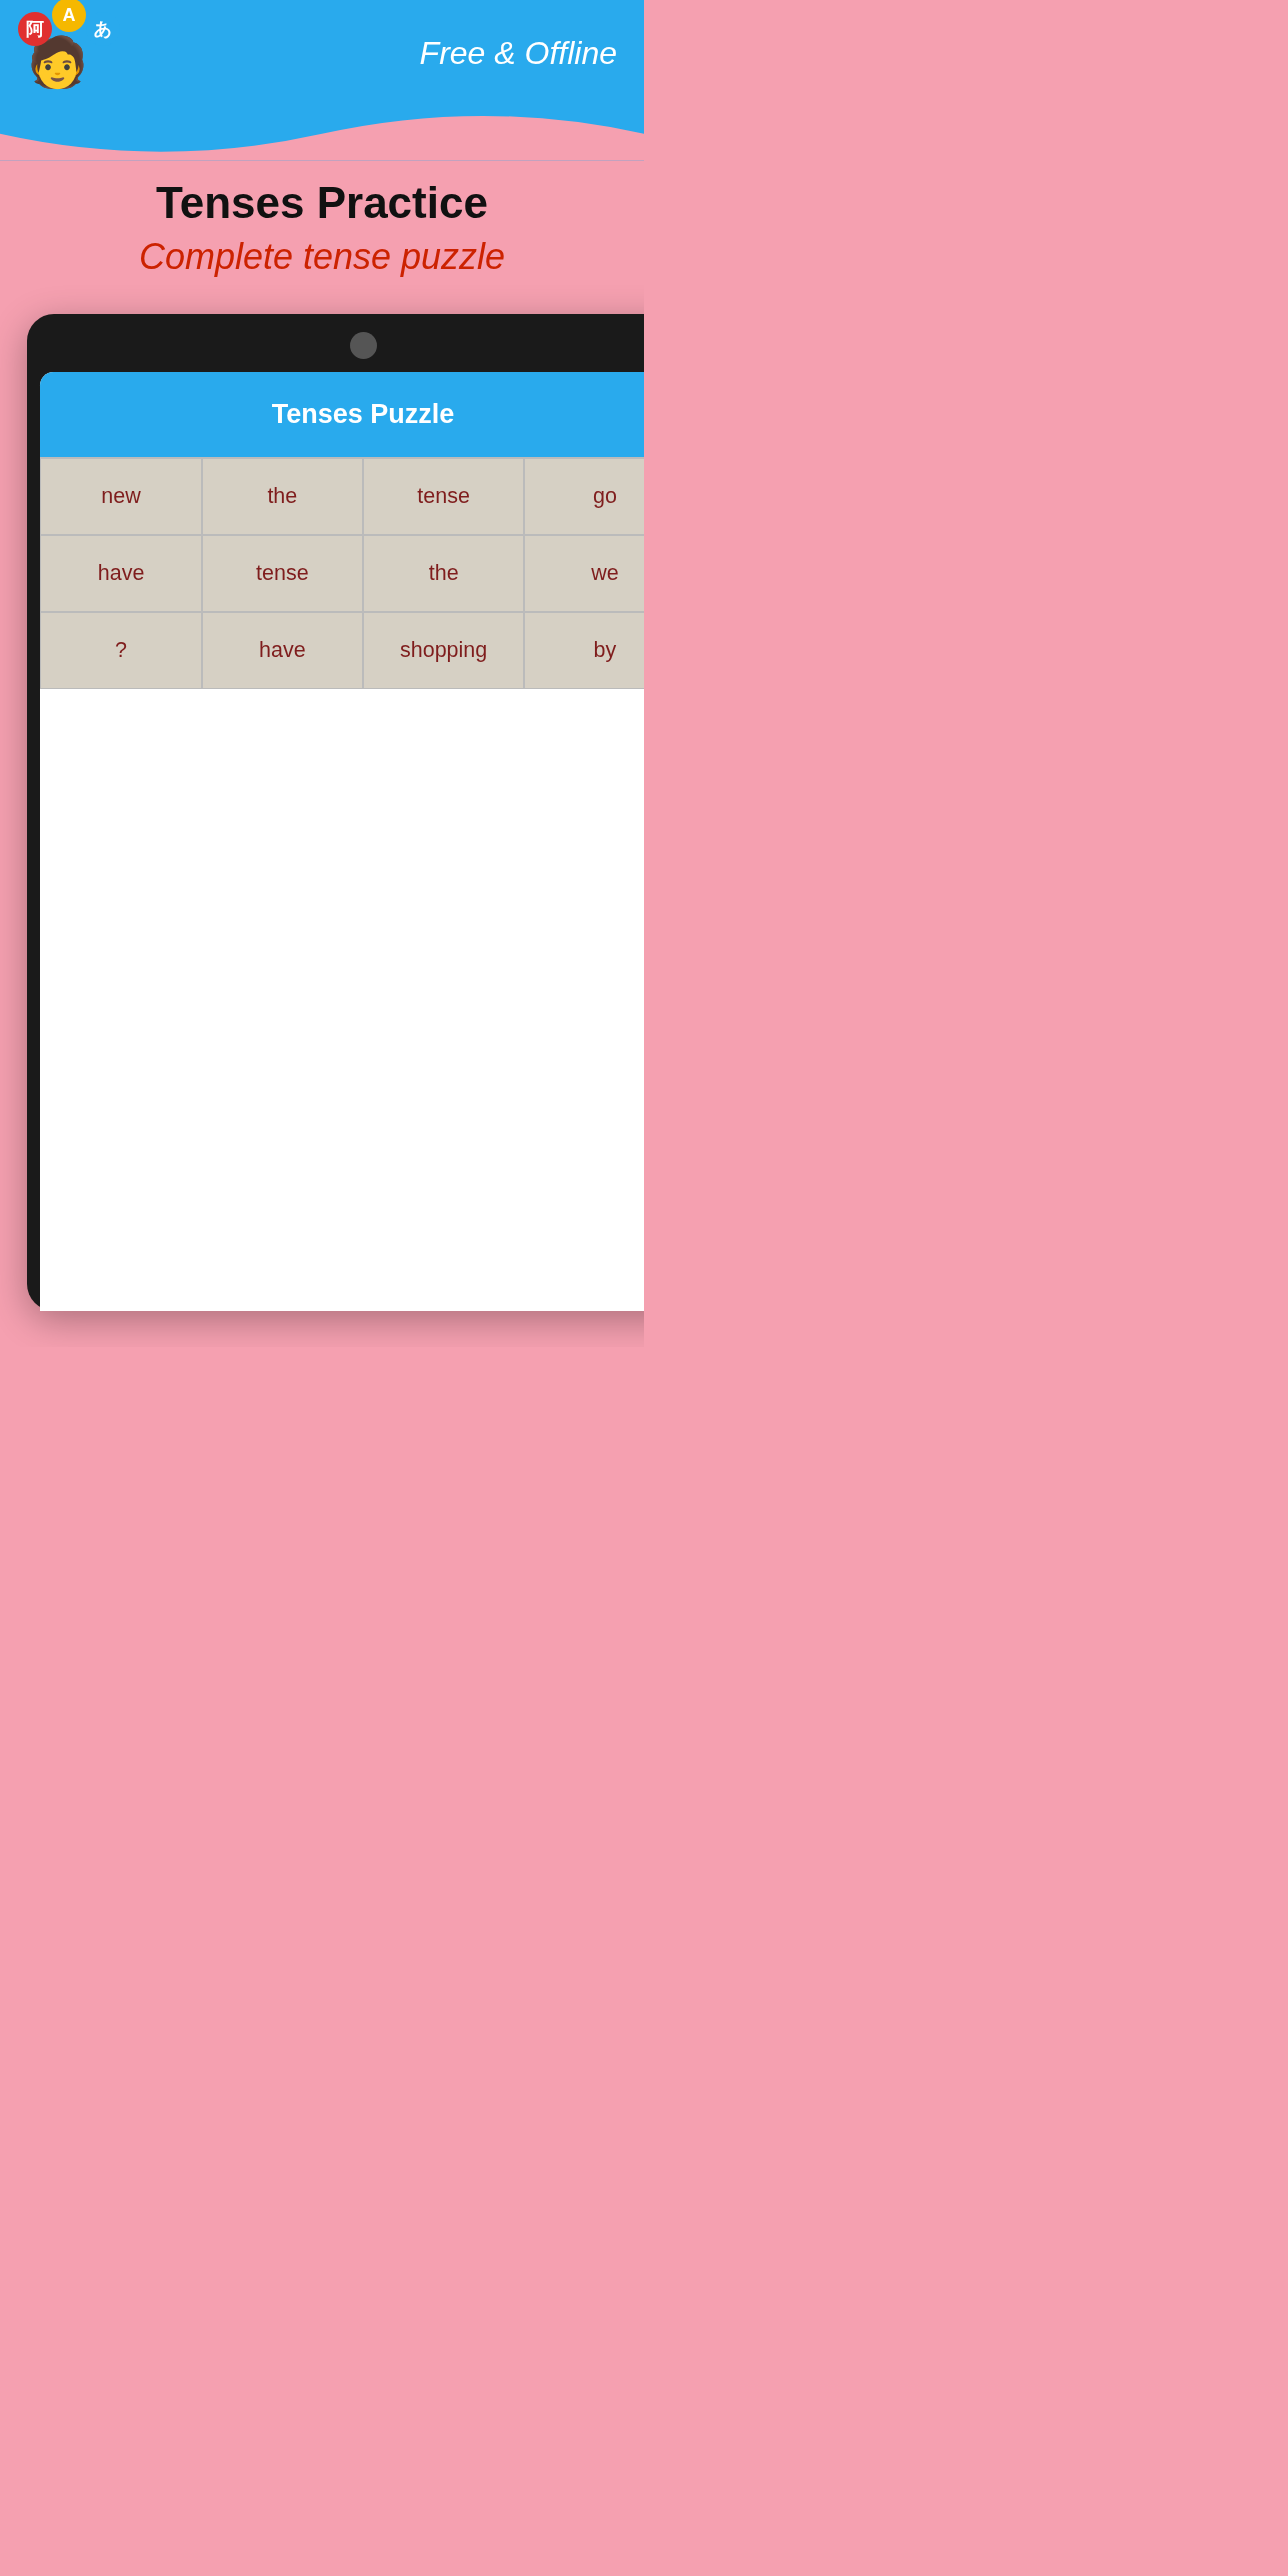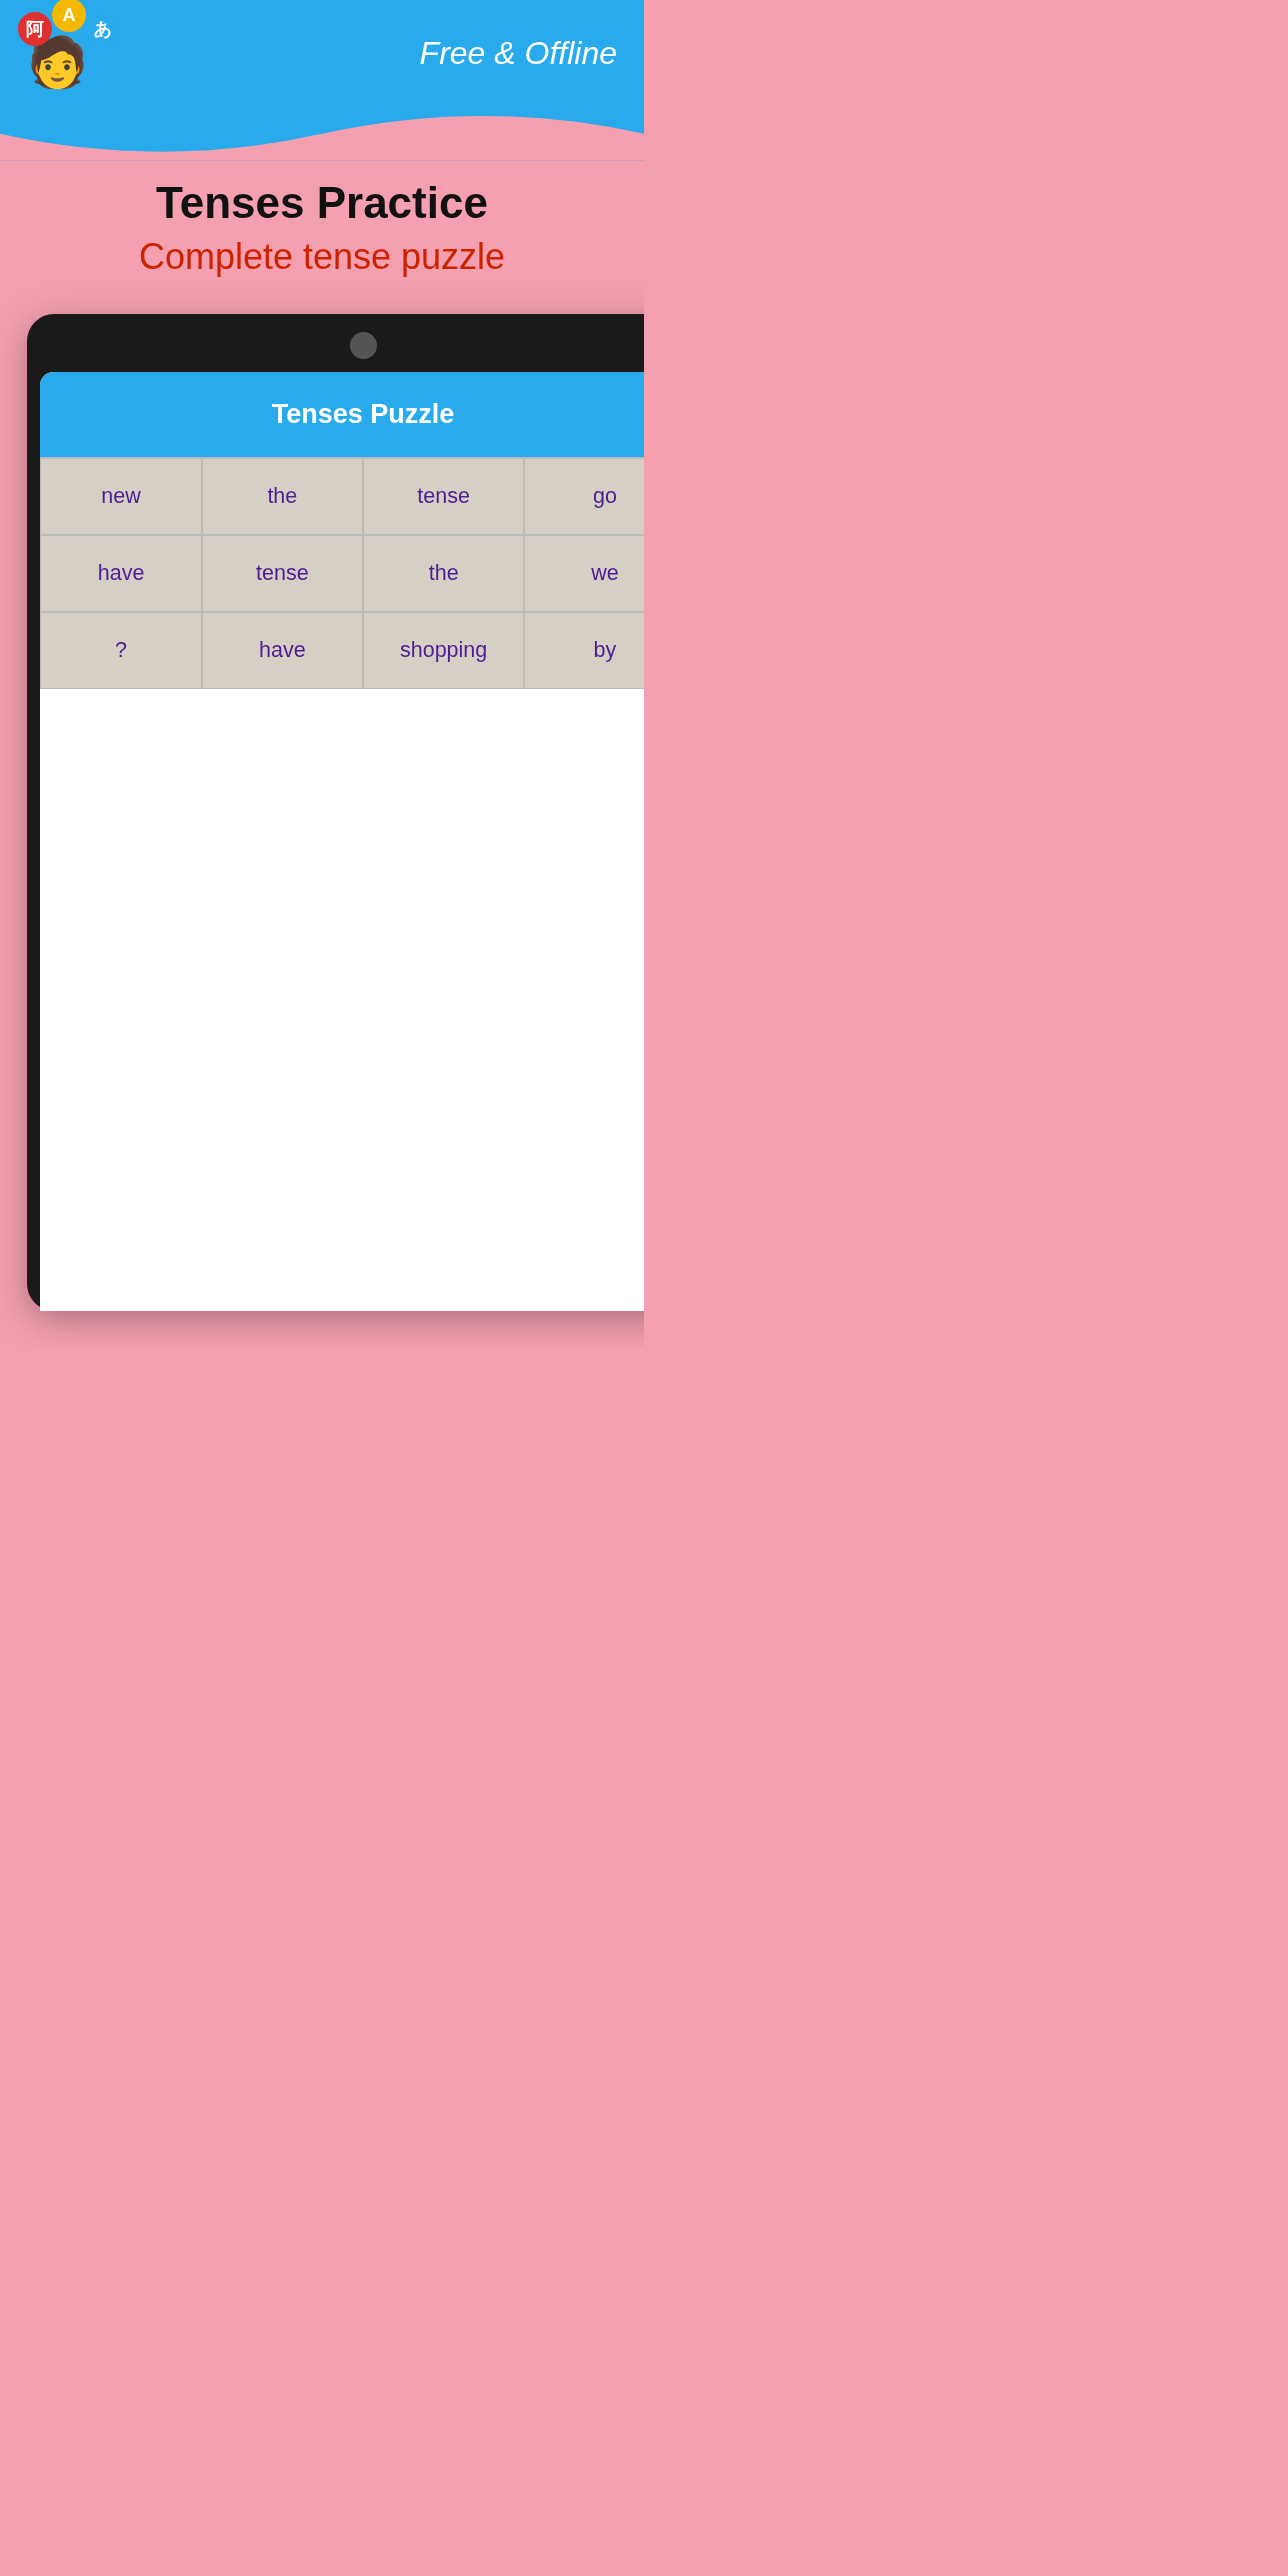--- a/index.html
+++ b/index.html
@@ -52,20 +52,21 @@
     .app-title {
       font-size: 44px;
       font-weight: 900;
       color: #111;
       line-height: 1.1;
       margin-bottom: 9px;
     }
     .app-subtitle {
       font-size: 36px;
       color: #cc2200;
+      font-style: italic;
       margin-bottom: 36px;
     }
 
     
     .phone-mockup {
       background: #1a1a1a;
       border-radius: 27px;
       width: 672px;
       margin: 0 auto;
       padding: 18px 13.4px 0;
@@ -139,21 +140,21 @@
       grid-template-columns: repeat(4, 1fr);
       gap: 0;
       background: #ccc;
       border-top: 0.9px solid #bbb;
     }
     .word-btn {
       background: #d6d0c4;
       border: 0.9px solid #bbb;
       padding: 25px 9px;
       font-size: 21.5px;
-      color: #4c1d95;
+      color: #7f1d1d;
       text-align: center;
       cursor: pointer;
       font-family: Arial, sans-serif;
     }
 
     
     .logo-container {
       display: flex;
       align-items: center;
       gap: 4.5px;

